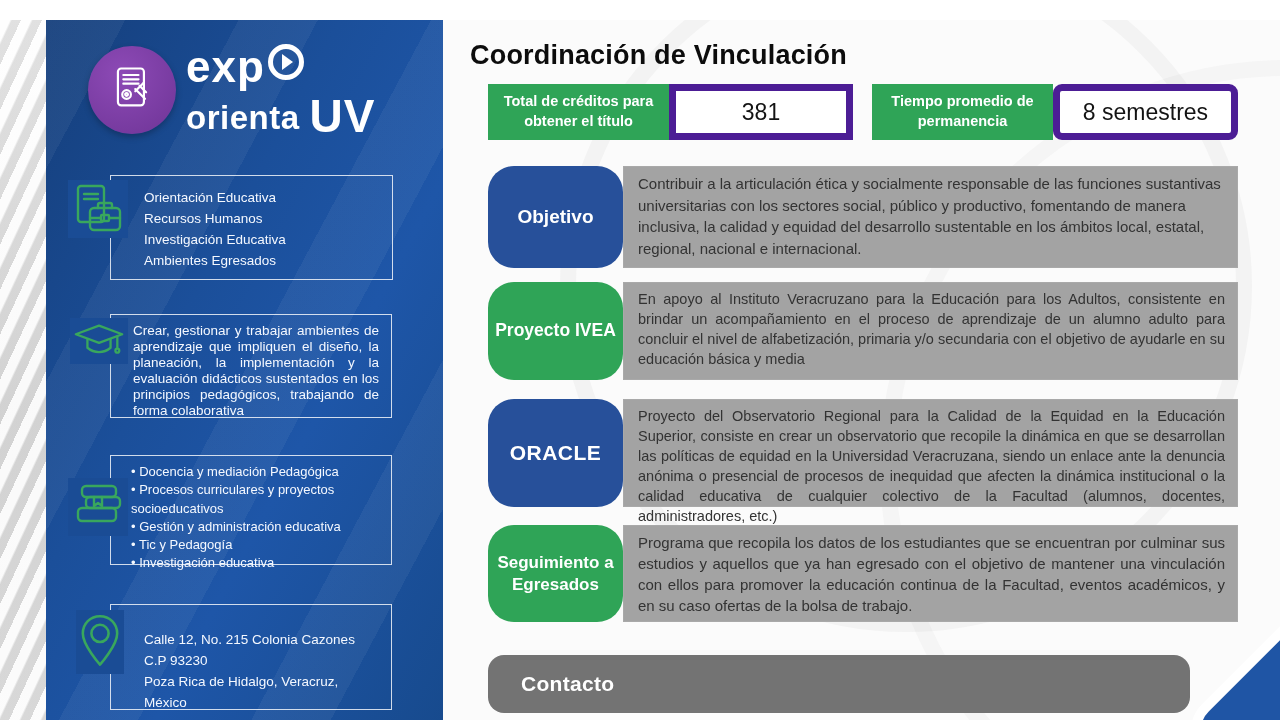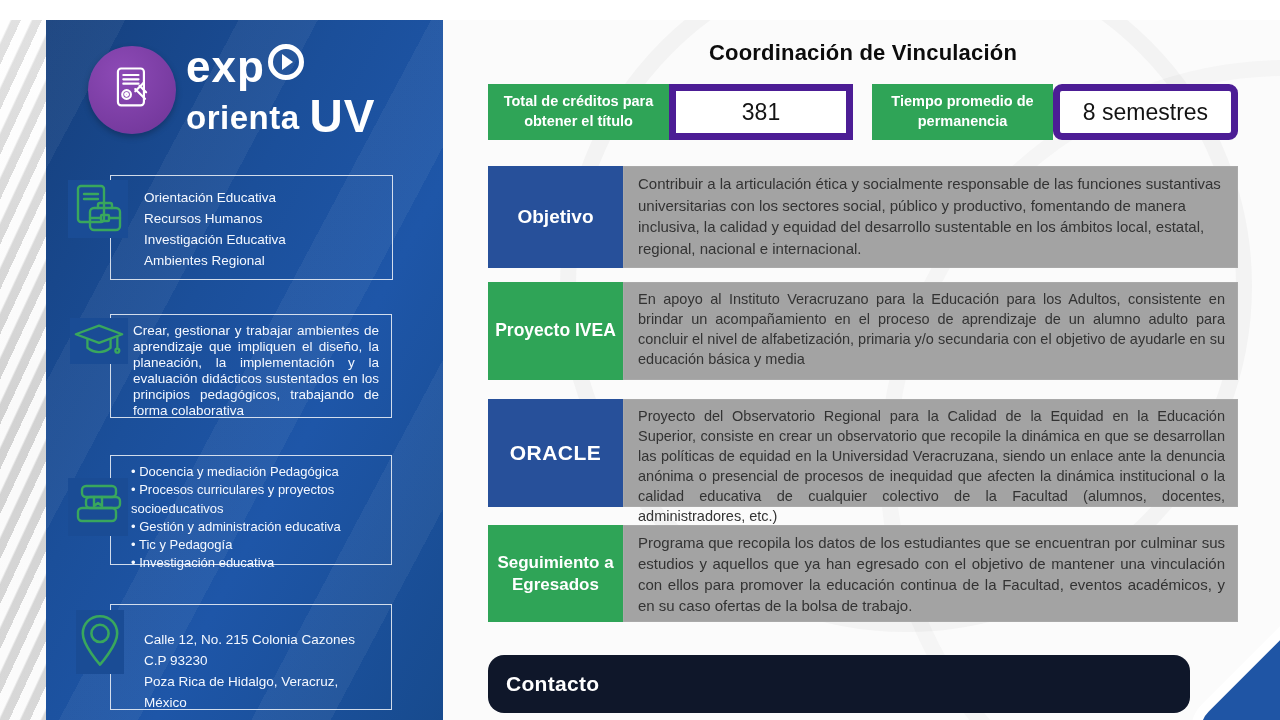--- a/index.html
+++ b/index.html
@@ -47,50 +47,50 @@
   .icon2{left:24px;top:298px;width:58px;height:46px;}
   .icon3{left:22px;top:458px;width:60px;height:58px;}
   .icon4{left:30px;top:590px;width:48px;height:64px;}
   .list1{padding:11px 8px 0 33px;font-size:13.5px;line-height:21px;}
   .par2{padding:8px 12px 0 22px;font-size:13.5px;line-height:15.9px;text-align:justify;}
   .bullets{padding:7px 10px 0 20px;font-size:13px;line-height:18.3px;}
   .bullets div::before{content:"• ";}
   .addr{padding:24px 8px 0 33px;font-size:13.5px;line-height:21px;}
 
   
-  .title{position:absolute;left:470px;top:20px;width:786px;text-align:center;
-    font-size:22px;font-weight:800;color:#0c0c0c;letter-spacing:.2px;}
+  .title{position:absolute;left:470px;top:20px;width:786px;text-align:left;
+    font-size:27px;font-weight:800;color:#0c0c0c;letter-spacing:.2px;}
 
   .stat-label{position:absolute;height:56px;background:#2fa457;color:#fff;display:flex;align-items:center;
     justify-content:center;text-align:center;font-weight:700;font-size:14.5px;line-height:1.35;
     padding:0 10px;box-sizing:border-box;}
   .stat-value{position:absolute;height:56px;background:#fff;border:7px solid #4c1d95;display:flex;
     align-items:center;justify-content:center;font-size:23px;color:#131313;box-sizing:border-box;}
   .sl1{left:488px;top:64px;width:181px;}
   .sv1{left:669px;top:64px;width:184px;}
   .sl2{left:872px;top:64px;width:181px;}
   .sv2{left:1053px;top:64px;width:185px;border-radius:9px;}
 
   .row-label{position:absolute;left:488px;width:135px;color:#fff;display:flex;align-items:center;
-    justify-content:center;text-align:center;font-weight:700;box-sizing:border-box;padding:0 0;line-height:1.25;}
+    justify-content:center;text-align:center;font-weight:700;box-sizing:border-box;padding:0 0;line-height:1.25;border-radius:26px;}
   .row-body{position:absolute;left:623px;width:615px;background:#a3a3a3;border:1px solid #a9a9a9;
     box-sizing:border-box;color:#333;padding:6px 12px 0 14px;}
   .lbl-blue{background:#27509a;}
   .lbl-green{background:#2fa457;}
   .r1{top:146px;height:102px;}  .r1.row-label{font-size:19px;}
   .b1{font-size:15px;line-height:21.5px;}
   .r2{top:262px;height:98px;}   .r2.row-label{font-size:17.5px;}
   .b2{font-size:14.5px;line-height:20px;text-align:justify;}
   .r3{top:379px;height:108px;}  .r3.row-label{font-size:21px;letter-spacing:.5px;}
   .b3{font-size:14.5px;line-height:20px;text-align:justify;}
   .r4{top:505px;height:97px;}   .r4.row-label{font-size:17px;}
   .b4{font-size:15px;line-height:21px;text-align:justify;}
 
   .contact{position:absolute;left:488px;top:635px;width:702px;height:58px;border-radius:16px;
-    background:#0f172a;color:#fff;display:flex;align-items:center;padding-left:18px;box-sizing:border-box;}
+    background:#737373;color:#fff;display:flex;align-items:center;padding-left:33px;box-sizing:border-box;}
   .contact-label{font-size:21px;font-weight:800;letter-spacing:.3px;}
   .contact-info{font-size:15.5px;margin-left:34px;letter-spacing:.2px;}
 
   .corner{position:absolute;left:1228px;top:585px;width:230px;height:230px;background:#1f55a5;
     border:10px solid #fff;border-radius:36px;transform:rotate(45deg);}
 
   svg.green-ic{stroke:#39a75d;fill:none;stroke-width:2.4;stroke-linecap:round;stroke-linejoin:round;}
   svg.white-ic{stroke:#fff;fill:none;stroke-width:2;stroke-linecap:round;stroke-linejoin:round;}
 </style>
 </head>
@@ -123,21 +123,21 @@
     <div class="logo-text">
       <div class="logo-line1"><span>exp</span><span class="play-o"><span class="tri"></span></span></div>
       <div class="logo-line2"><span>orienta</span><span class="logo-uv">UV</span></div>
     </div>
 
     <div class="sec sec1">
       <div class="list1">
         <div>Orientación Educativa</div>
         <div>Recursos Humanos</div>
         <div>Investigación Educativa</div>
-        <div>Ambientes Regional</div>
+        <div>Ambientes Egresados</div>
       </div>
     </div>
     <div class="sec-icon icon1">
       <svg class="green-ic" width="56" height="54" viewBox="0 0 56 54">
         <rect x="8" y="4" width="26" height="36" rx="3"></rect>
         <line x1="14" y1="12" x2="28" y2="12"></line>
         <line x1="14" y1="17" x2="28" y2="17"></line>
         <rect x="20" y="26" width="30" height="22" rx="4"></rect>
         <path d="M28 26 v-3 a2 2 0 0 1 2 -2 h10 a2 2 0 0 1 2 2 v3"></path>
         <path d="M20 36 h11 M39 36 h11"></path>

